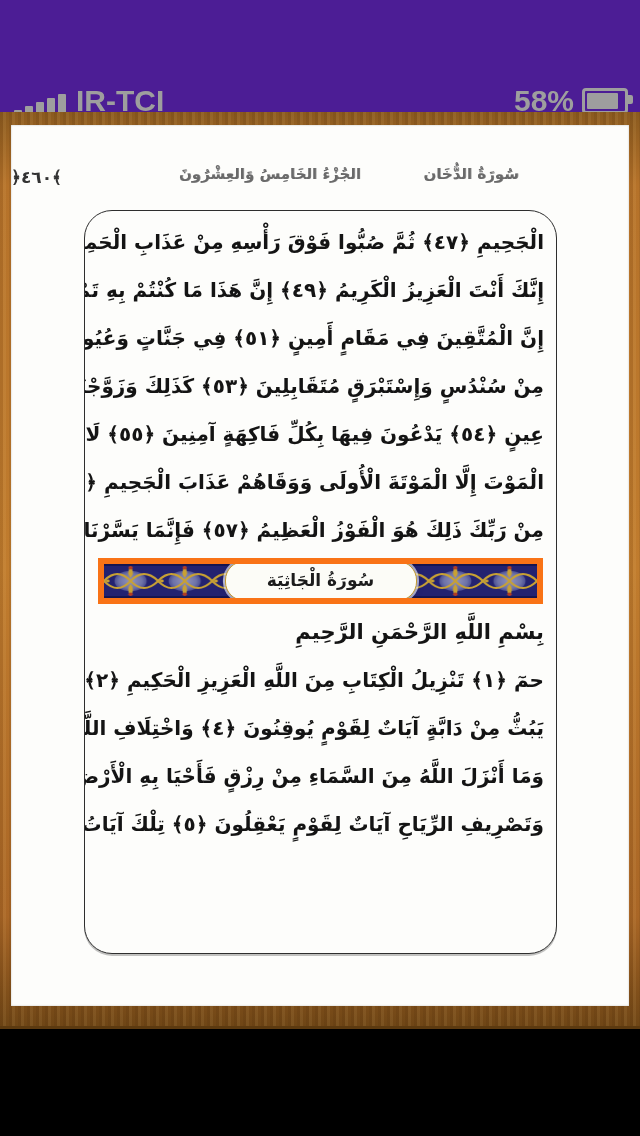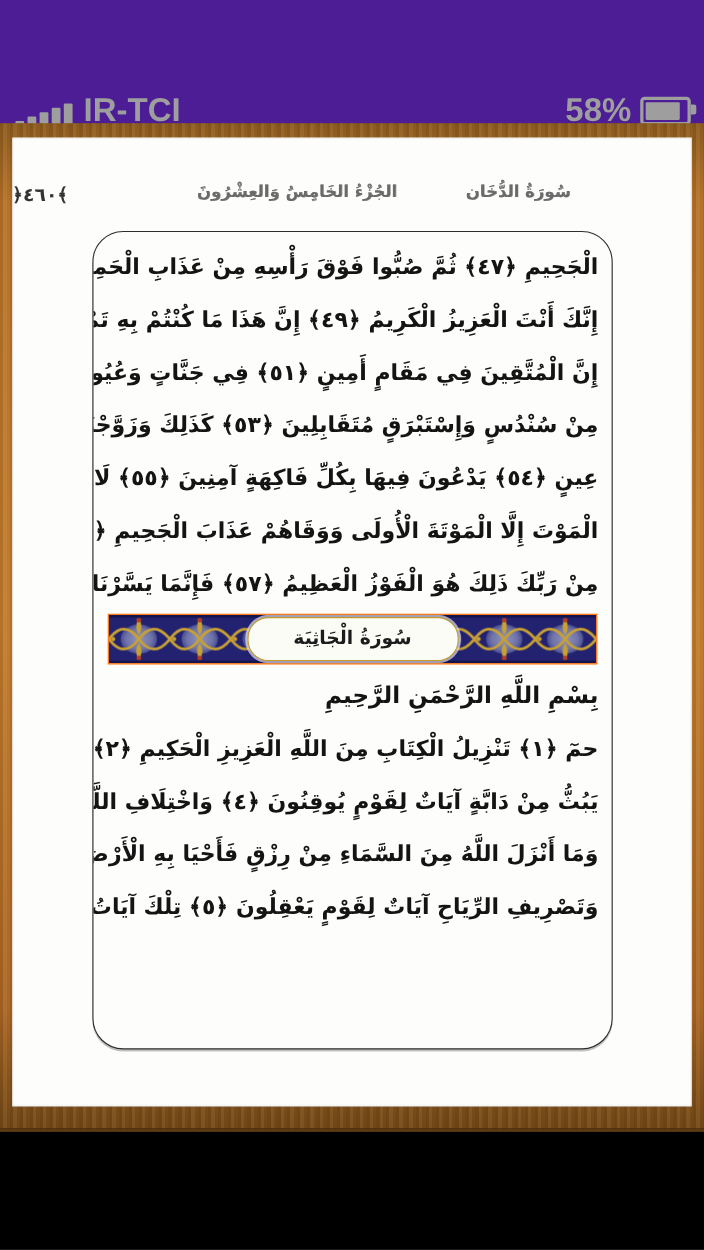--- a/index.html
+++ b/index.html
@@ -42,22 +42,22 @@
   .block{position:absolute;left:73px;top:85px;width:473px;height:744px;box-sizing:border-box;
          border:1.6px solid #2e2e2e;border-radius:28px;padding:7px 12px;overflow:hidden;
          box-shadow:0 2px 0 rgba(80,80,80,.35);background:#fdfdfb;}
   .qline{direction:rtl;unicode-bidi:plaintext;height:48px;line-height:48px;font-size:20px;color:#141414;
          text-align:justify;text-align-last:justify;white-space:nowrap;}
   .qline.center{text-align:center;text-align-last:center;}
   .bismillah{direction:rtl;height:48px;line-height:48px;font-size:21px;color:#141414;
              text-align:right;}
 
   
-  .banner{position:relative;height:46px;margin:4px 1px;border:1px solid #f97316;box-sizing:border-box;
-          background:#fdba74;overflow:hidden;}
+  .banner{position:relative;height:46px;margin:4px 1px;border:6px solid #f97316;box-sizing:border-box;
+          background:#000000;overflow:hidden;}
   .banner svg{position:absolute;inset:0;width:100%;height:100%;}
   .cartouche{position:absolute;left:50%;top:50%;transform:translate(-50%,-50%);
              width:190px;height:38px;line-height:36px;background:#fcfcf7;
              border:1.5px solid #c49a2e;border-radius:19px;text-align:center;
              font-size:17px;color:#1c1c1c;direction:rtl;
              box-shadow:0 0 0 2px rgba(255,255,255,.6),0 0 6px rgba(20,20,90,.5);}
 
   .footer-space{position:absolute;bottom:0;left:0;right:0;height:56px;}
 </style>
 </head>

